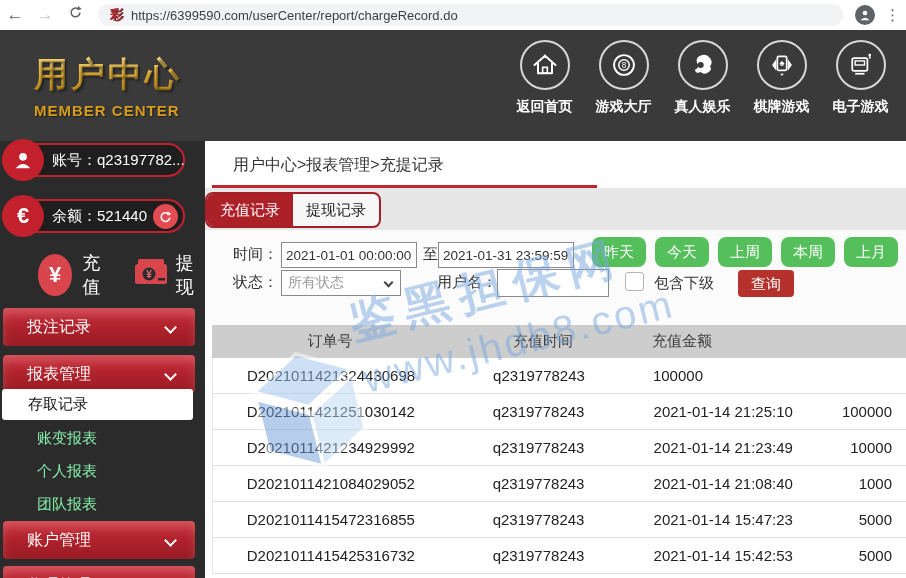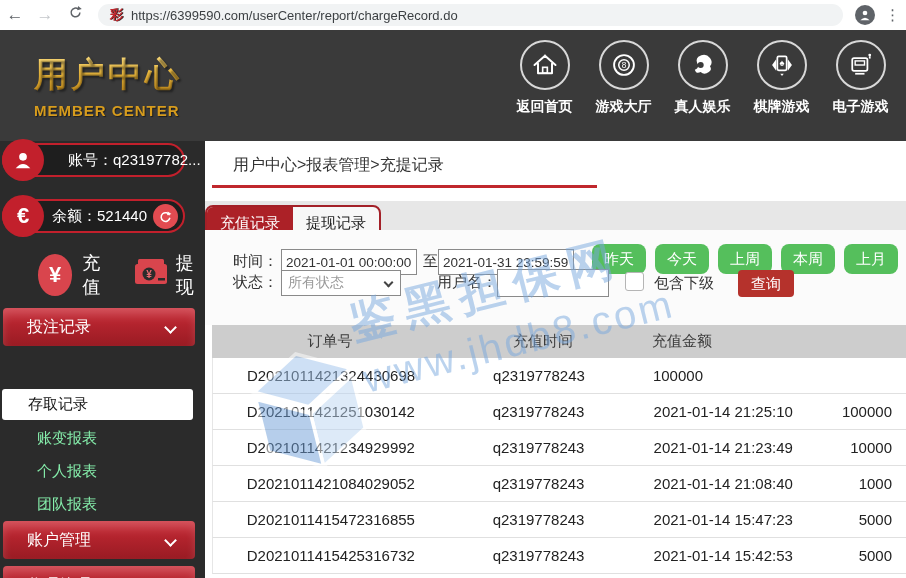--- a/index.html
+++ b/index.html
@@ -63,31 +63,31 @@
     border-bottom:2px solid #fff; transform:rotate(45deg); margin-top:-4px; top:50%; }
   .submenu-active { position:absolute; left:2px; width:191px; height:31px; background:#fff;
     border-radius:3px; display:flex; align-items:center; cursor:pointer; }
   .submenu-active span { color:#111; font-size:15px; margin-left:26px; }
   .submenu-item { position:absolute; left:37px; color:#86efac; font-size:15px; cursor:pointer; }
 
   
   .main { position:absolute; left:205px; top:141px; width:701px; height:437px; background:#fff; }
   .breadcrumb { position:absolute; left:28px; top:14px; font-size:16px; color:#333; }
   .bc-underline { position:absolute; left:7px; top:44px; width:385px; height:3px; background:#c0272d; }
-  .tab-band { position:absolute; left:0; top:47px; width:701px; height:30px; background:#e7e7e7;margin-top:13px; }
+  .tab-band { position:absolute; left:0; top:47px; width:701px; height:42px; background:#e7e7e7; }
   .tab-group { position:absolute; left:0; top:4px; display:inline-flex; border:2px solid #a32028;
     border-radius:8px; overflow:hidden; background:#f7f7f7; }
   .tab { height:32px; line-height:32px; padding:0 13px; font-size:15px; cursor:pointer; color:#222; }
   .tab.active { background:#ac2127; color:#fff; }
 
   .filter-area { position:absolute; left:0; top:89px; width:701px; height:95px; background:#fbfbfb; }
   .f-label { position:absolute; font-size:15px; color:#333; top:5px; }
   .f-input { position:absolute; height:26px; border:1px solid #8a8a8a; background:#fff;
     font-size:13.5px; color:#333; padding:0 4px; font-family:"Liberation Sans",sans-serif; }
-  .f-row1 { position:absolute; left:0; top:17px; width:701px; height:30px; }
+  .f-row1 { position:absolute; left:0; top:10px; width:701px; height:30px; }
   .f-row2 { position:absolute; left:0; top:38px; width:701px; height:30px; }
   .quick-btn { position:absolute; top:-3px; width:54px; height:30px; border-radius:8px; background:#55bf5c;
     color:#fff; font-size:15px; text-align:center; line-height:30px; cursor:pointer; }
   .f-select { position:absolute; left:76px; top:2px; width:120px; height:26px; border:1px solid #8a8a8a;
     background:#fff; display:flex; align-items:center; cursor:pointer; }
   .f-select span { color:#999; font-size:14px; margin-left:6px; }
   .sel-chev { position:absolute; right:8px; top:8px; width:7px; height:7px;
     border-right:2px solid #444; border-bottom:2px solid #444; transform:rotate(45deg); }
   .checkbox { position:absolute; left:420px; top:4px; width:19px; height:19px; background:#fff;
     border:1px solid #b5b5b5; border-radius:3px; cursor:pointer; }
@@ -193,21 +193,21 @@
             <path d="M7 19.5 h8" stroke="#fff" stroke-width="1.5"></path>
           </svg>
       </div>
       <span class="top-nav-label">电子游戏</span>
     </div>
   </div>
 </div>
 
 <div class="sidebar">
 
-  <div class="pill" style="top:2px;gap:16px;">
+  <div class="pill" style="top:2px;">
     <div class="pill-icon">
       <svg width="22" height="22" viewBox="0 0 24 24">
           <circle cx="12" cy="8.5" r="4.2" fill="#fff"></circle>
           <path d="M4 21 q8 -9.5 16 0 z" fill="#fff"></path>
         </svg>
     </div>
     <span class="pill-label">账号：q23197782...</span>
   </div>
 
   <div class="pill" style="top:58px;">
@@ -236,20 +236,24 @@
         </svg>
     </span>
     <span class="action-label" style="margin-left:4px;">提现</span>
   </div>
 
   <div class="menu-btn" style="top:167px;">
     <span class="menu-btn-label">投注记录</span>
     <span class="chev"></span>
   </div>
 
+  <div class="menu-btn" style="top:214px;">
+    <span class="menu-btn-label">报表管理</span>
+    <span class="chev"></span>
+  </div>
 
   <div class="submenu-active" style="top:248px;">
     <span>存取记录</span>
   </div>
   <div class="submenu-item" style="top:288px;">账变报表</div>
   <div class="submenu-item" style="top:321px;">个人报表</div>
   <div class="submenu-item" style="top:354px;">团队报表</div>
 
   <div class="menu-btn" style="top:380px;">
     <span class="menu-btn-label">账户管理</span>

